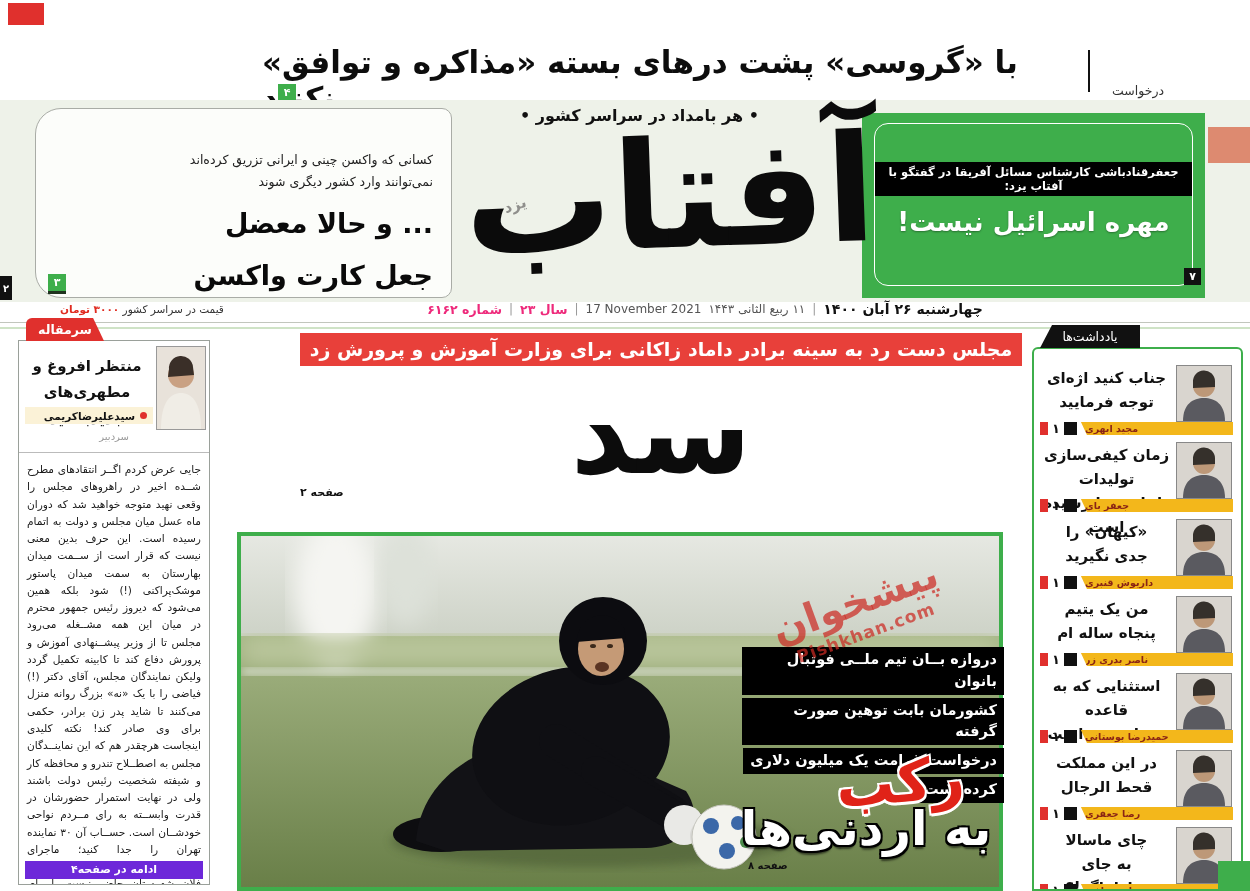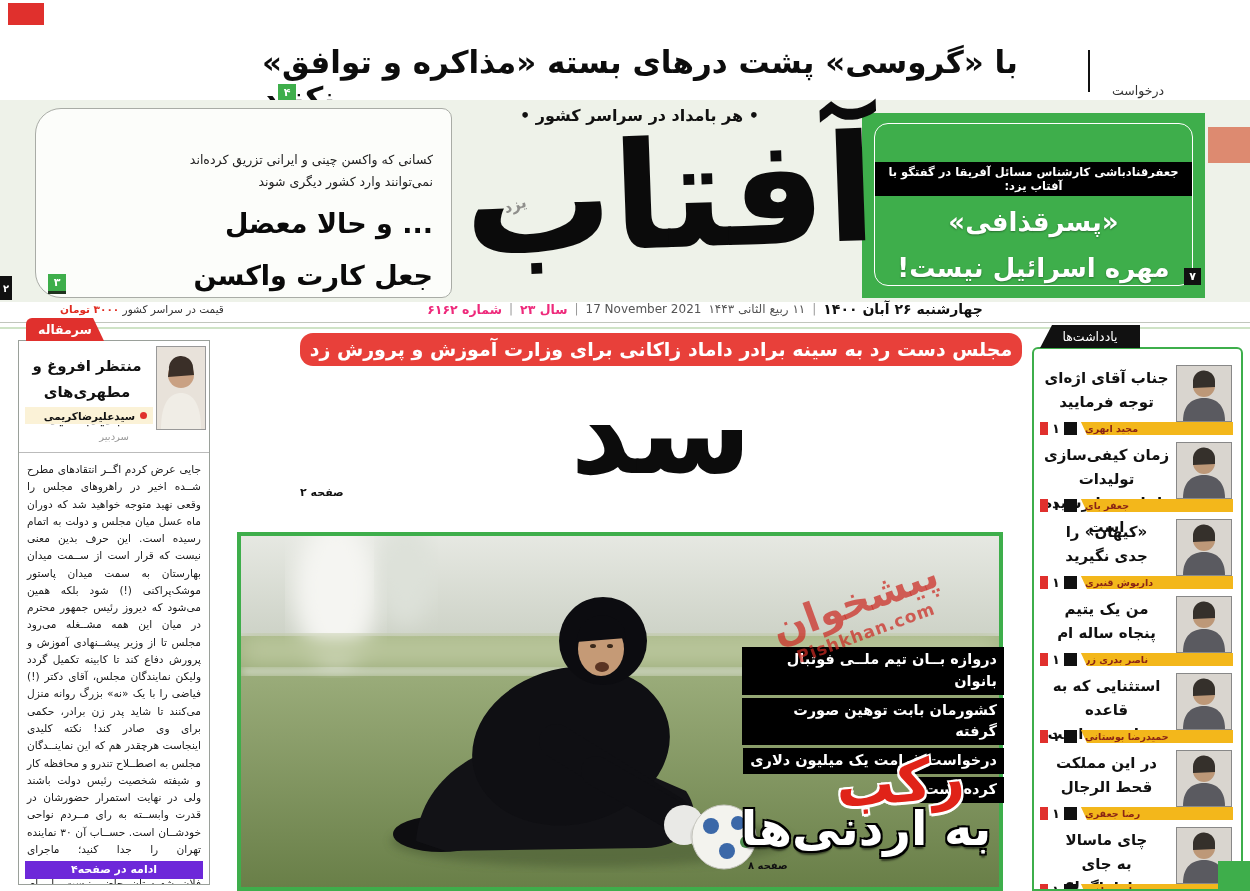--- a/index.html
+++ b/index.html
@@ -62,21 +62,21 @@
   .dateline { left:380px; top:301px; width:650px; display:flex; direction:rtl;
     justify-content:center; align-items:center; gap:7px; font-size:12px; color:#555; }
   .dateline .fa { font-size:14px; font-weight:bold; color:#111; }
   .dateline .sep { color:#999; }
   .dateline .mag { color:#ee2a7b; font-weight:bold; font-size:12.5px; }
   .rule1 { left:0; top:322px; width:1250px; height:1px; background:#c2c6bd; }
   .rule2 { left:0; top:327px; width:1250px; height:2px; background:#cfe3c6; }
 
   
   .lead-kicker { left:300px; top:333px; width:722px; height:33px; background:#e8403a;
-    color:#fff; font-size:19px; font-weight:bold; text-align:center; line-height:33px;border-radius:13px; }
+    color:#fff; font-size:19px; font-weight:bold; text-align:center; line-height:33px; }
   .lead-headline { left:300px; top:358px; width:722px; height:158px; text-align:center;
     font-size:116px; font-weight:bold; color:#0c0c0c; letter-spacing:-3px; line-height:150px; }
   .lead-pageref { left:300px; top:486px; font-size:11px; font-weight:bold; }
 
   
   .photo { left:237px; top:532px; width:766px; height:359px; border:4px solid #3eae4b; overflow:hidden; background:#cfd3ca; }
   .photo svg { display:block; }
   .caption { left:742px; top:647px; width:262px; text-align:right; z-index:3; }
   .caption div { display:inline-block; background:#000; color:#fff; font-size:14.5px;
     font-weight:bold; padding:2px 7px; margin-bottom:3px; line-height:1.5; }
@@ -149,21 +149,20 @@
   <div class="small">کسانی که واکسن چینی و ایرانی تزریق کرده‌اند</div>
   <div class="small">نمی‌توانند وارد کشور دیگری شوند</div>
   <div class="big">... و حالا معضل</div>
   <div class="big">جعل کارت واکسن</div>
 </div>
 <div class="abs badge badge-green b3">۳</div>
 
 <div class="abs mast-green">
   <div class="mast-green-inner rtl">
     <span class="green-kicker">جعفرقنادباشی کارشناس مسائل آفریقا در گفتگو با آفتاب یزد:</span>
-    <div class="green-title">«پسرقذافی»</div>
     <div class="green-title">مهره اسرائیل نیست!</div>
   </div>
 </div>
 <div class="abs badge badge-black b7">۷</div>
 <div class="abs salmon"></div>
 
 <div class="abs logo-wrap">
   <div class="logo-text">آفتاب</div>
 </div>
 <div class="abs tagline rtl">• هر بامداد در سراسر کشور •</div>
@@ -270,21 +269,21 @@
   </div>
   <div class="ed-body rtl">جایی عرض کردم اگــر انتقادهای مطرح شــده اخیر در راهروهای مجلس را وقعی نهید متوجه خواهید شد که دوران ماه عسل میان مجلس و دولت به اتمام رسیده است. این حرف بدین معنی نیست که قرار است از ســمت میدان بهارستان به سمت میدان پاستور موشک‌پراکنی (!) شود بلکه همین می‌شود که دیروز رئیس جمهور محترم در میان این همه مشــغله می‌رود مجلس تا از وزیر پیشــنهادی آموزش و پرورش دفاع کند تا کابینه تکمیل گردد ولیکن نمایندگان مجلس، آقای دکتر (!) فیاضی را با یک «نه» بزرگ روانه منزل می‌کنند تا شاید پدر زن برادر، حکمی برای وی صادر کند! نکته کلیدی اینجاست هرچقدر هم که این نماینــدگان مجلس به اصطــلاح تندرو و محافظه کار و شیفته شخصیت رئیس دولت باشند ولی در نهایت استمرار حضورشان در قدرت وابســته به رای مــردم نواحی خودشــان است. حســاب آن ۳۰ نماینده تهران را جدا کنید؛ ماجرای شهرســتان‌ها متفاوت اســت. نماینده فلان شهرستان حاضر نیست با رای مثبت به شخصی که تا کنون یک مهد کودک را هم اداره نکرده و به اصطلاح گچ تخت سیاه را نخورده خود را در مقابل معلمان و قشر فرهنگی حوزه انتخابیه خود قرار دهد. لطفا همه مسائل را با عینک سیاسی نبینید.</div>
   <div class="ed-continue rtl">ادامه در صفحه۴</div>
 </div>
 
 <div class="abs notes-tab rtl">یادداشت‌ها</div>
 <div class="abs notes-box">
 
     <div class="note-item">
       <div class="note-title">
-        <div>جناب آقای اژه‌ای</div>
+        <div>جناب کنید اژه‌ای</div>
         <div>توجه فرمایید</div>
       </div>
       <div class="note-photo">
         <svg width="54" height="55" viewBox="0 0 54 55">
           <rect width="54" height="55" fill="#d9d5cf"></rect>
           <circle cx="27" cy="20" r="11" fill="#bd9878"></circle>
           <path d="M6,55 C6,38 16,32 27,32 C38,32 48,38 48,55 Z" fill="#5a5a60"></path>
           <path d="M16,16 a11,11 0 0 1 22,-1 l0,6 -22,1 z" fill="#35302b"></path>
         </svg>
       </div>

